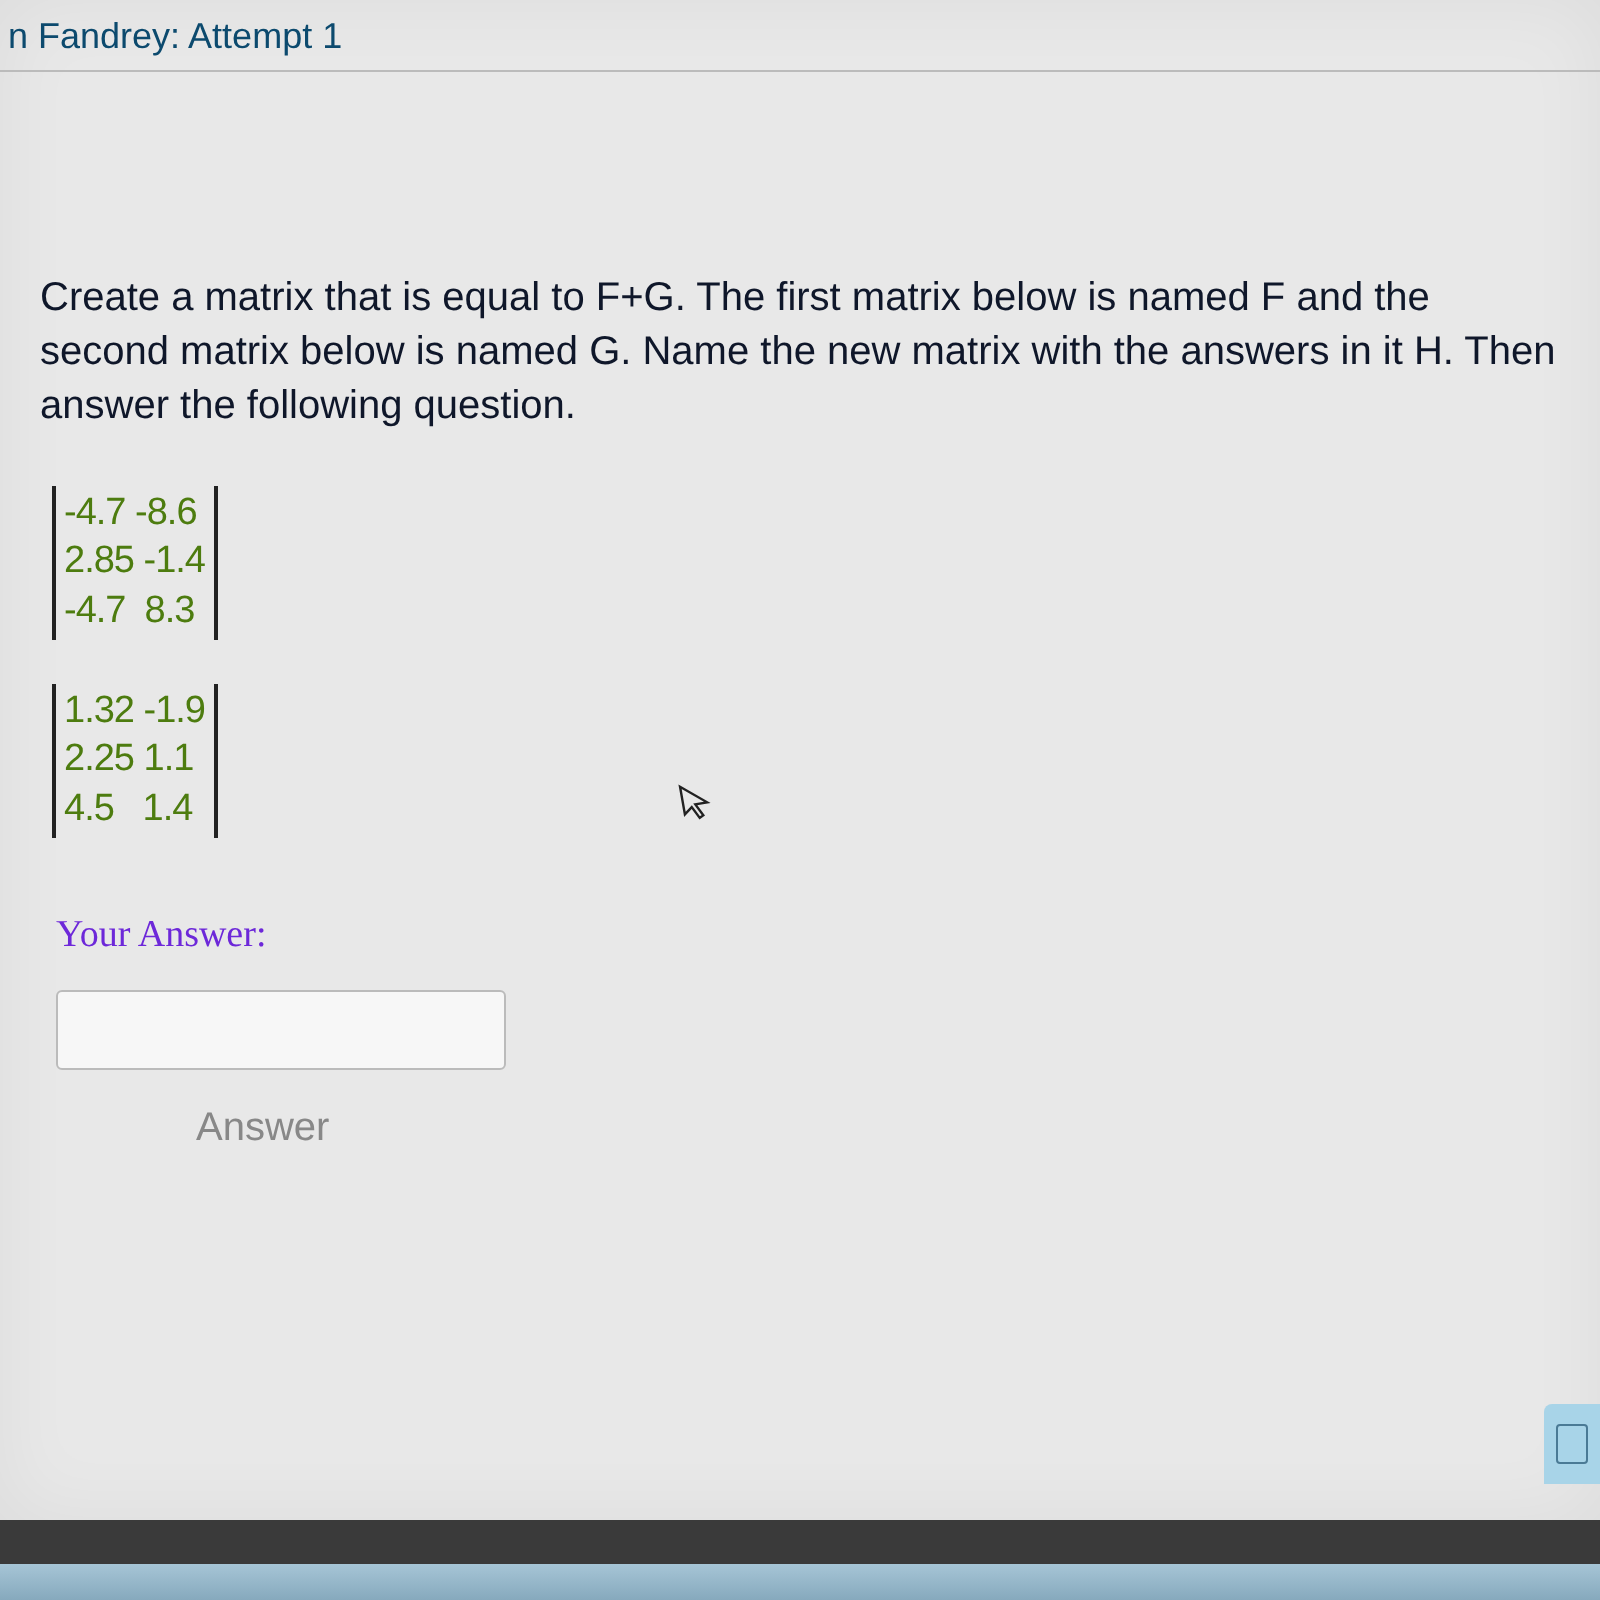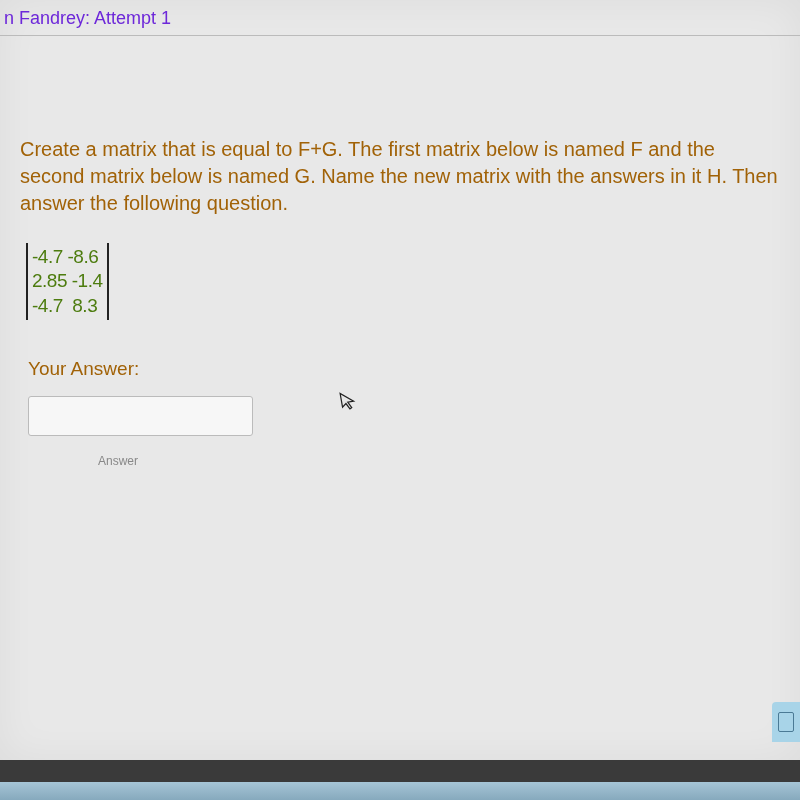--- a/index.html
+++ b/index.html
@@ -19,36 +19,36 @@
       background: #e8e8e8;
       width: 100%;
       height: 760px;
       position: relative;
       display: flex;
       flex-direction: column;
       box-shadow: inset 0 0 40px rgba(0,0,0,0.05);
     }
     .header-bar {
       padding: 8px 0 6px 0;
-      color: #6d28d9;
+      color: #0c4a6e;
       font-size: 18px;
       font-weight: 500;
       border-bottom: 1px solid #bbb;
     }
     .header-text {
       padding-left: 4px;
     }
     .content {
       padding: 100px 20px 20px 20px;
       color: #444;
     }
     .question-text {
       font-size: 20px;
       line-height: 1.35;
-      color: #a16207;
+      color: #0f172a;
       margin-bottom: 22px;
       font-weight: 400;
     }
     .question-sub {
       font-size: 20px;
       color: #444;
       margin-bottom: 24px;
     }
     .question-sub sub {
       font-size: 0.7em;
@@ -67,38 +67,39 @@
       letter-spacing: -0.5px;
     }
     .matrix-row {
       white-space: pre;
     }
     .answer-section {
       margin-top: 20px;
     }
     .answer-label {
       font-size: 19px;
-      color: #a16207;
+      color: #6d28d9;
       margin-left: 8px;
       margin-bottom: 16px;
+      font-family: Liberation Serif, serif;
     }
     .answer-input {
       display: block;
       margin-left: 8px;
       width: 225px;
       height: 40px;
       border: 1px solid #bbb;
       background: #f7f7f7;
       border-radius: 3px;
       padding: 0 8px;
       font-size: 16px;
       margin-bottom: 18px;
     }
     .answer-caption {
-      font-size: 12px;
+      font-size: 20px;
       color: #888;
       margin-left: 78px;
     }
     .cursor {
       position: absolute;
       top: 390px;
       left: 340px;
       font-size: 20px;
       color: #222;
       transform: rotate(-10deg);
@@ -147,20 +148,25 @@
 
 
     <div class="matrix">
       <div class="matrix-row">-4.7 -8.6</div>
       <div class="matrix-row">2.85 -1.4</div>
       <div class="matrix-row">-4.7  8.3</div>
     </div>
 
     <br>
 
+    <div class="matrix">
+      <div class="matrix-row">1.32 -1.9</div>
+      <div class="matrix-row">2.25 1.1</div>
+      <div class="matrix-row">4.5   1.4</div>
+    </div>
 
     <div class="answer-section">
       <div class="answer-label">Your Answer:</div>
       <input class="answer-input" type="text" value="" style="">
       <div class="answer-caption">Answer</div>
     </div>
 
   </div>
 
   <div class="cursor">

